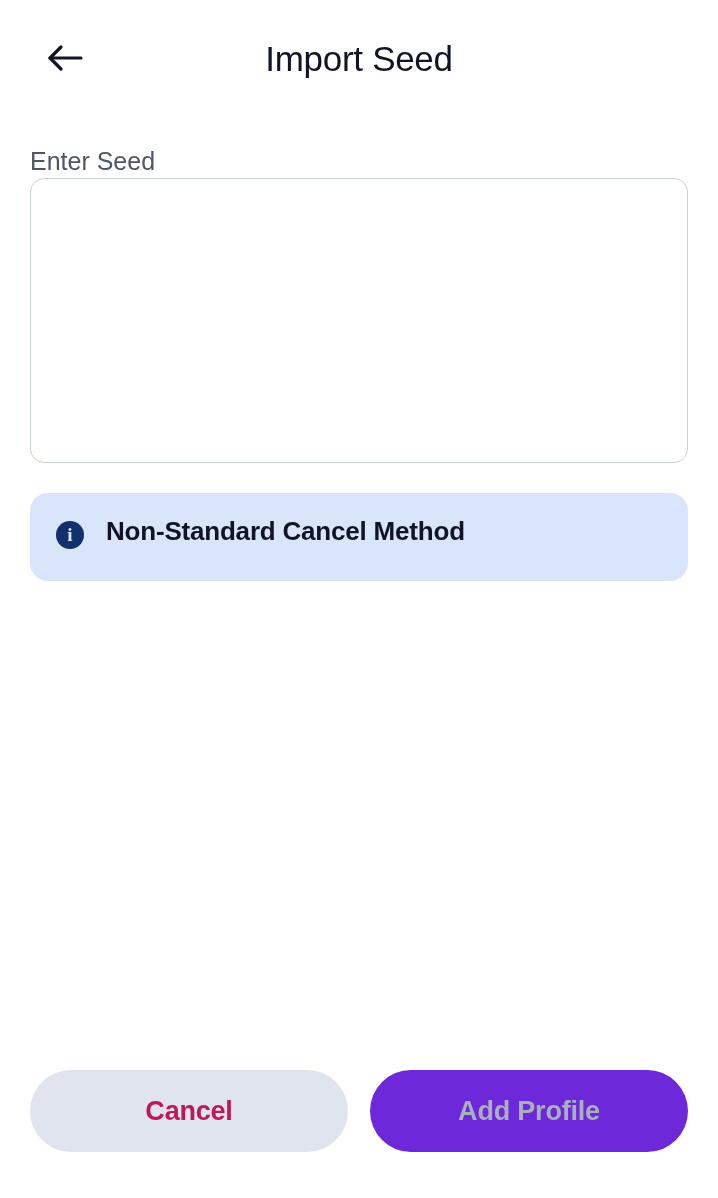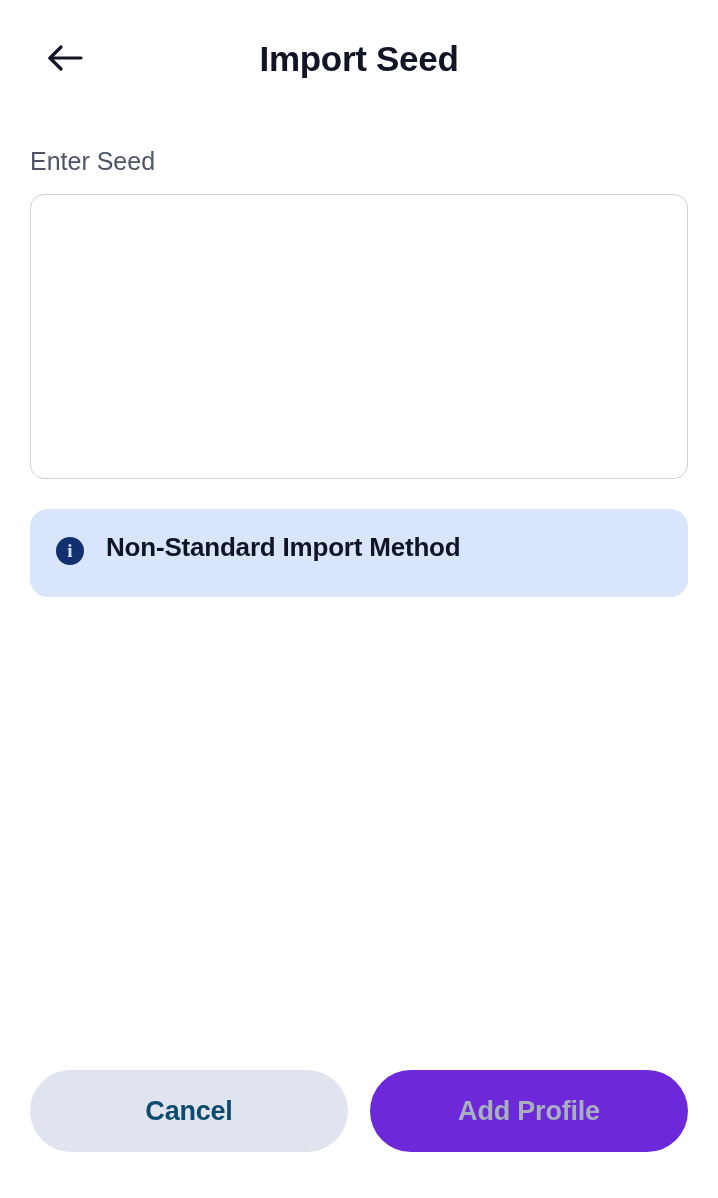--- a/index.html
+++ b/index.html
@@ -43,39 +43,39 @@
     align-items: center;
     justify-content: center;
     cursor: pointer;
     background: transparent;
     border: none;
     padding: 0;
   }
   .back-button svg { display: block; }
   .page-title {
     font-size: 35px;
-    font-weight: 700;
+    font-weight: 400;
     letter-spacing: -0.3px;
     color: #101425;
     line-height: 1;
   }
 
   
   .content {
     flex: 1 1 auto;
     padding: 0 30px;
     box-sizing: border-box;
     display: flex;
     flex-direction: column;
   }
   .field-label {
     font-size: 25px;
     color: #4e5566;
     margin-top: 32px;
-    margin-bottom: 18px;
+    margin-bottom: 2px;
     line-height: 1.1;
   }
   .seed-input {
     width: 100%;
     height: 285px;
     box-sizing: border-box;
     border: 1.5px solid #c9d2dd;
     border-radius: 14px;
     background: #ffffff;
     resize: none;
@@ -149,21 +149,21 @@
     font-size: 27px;
     font-weight: 700;
     letter-spacing: -0.2px;
     display: flex;
     align-items: center;
     justify-content: center;
     cursor: pointer;
   }
   .btn-cancel {
     background: #dfe4ef;
-    color: #0c4a6e;
+    color: #be185d;
   }
   .btn-primary-disabled {
     background: #6d28d9;
     color: #a9b0bd;
     cursor: default;
   }
 </style>
 </head>
 <body>
 
@@ -181,21 +181,21 @@
 
   <div class="content">
 
     <div class="field-label">Enter Seed</div>
 
     <textarea class="seed-input" placeholder="" style=""></textarea>
 
     <div class="info-box">
       <div class="info-icon">i</div>
       <div class="info-text">
-        <div class="info-title">Non-Standard Import Method</div>
+        <div class="info-title">Non-Standard Cancel Method</div>
       </div>
     </div>
 
     <div class="spacer"></div>
   </div>
 
   <div class="footer">
     <button class="btn btn-cancel">Cancel</button>
     <button class="btn btn-primary-disabled" disabled="">Add Profile</button>
   </div>

